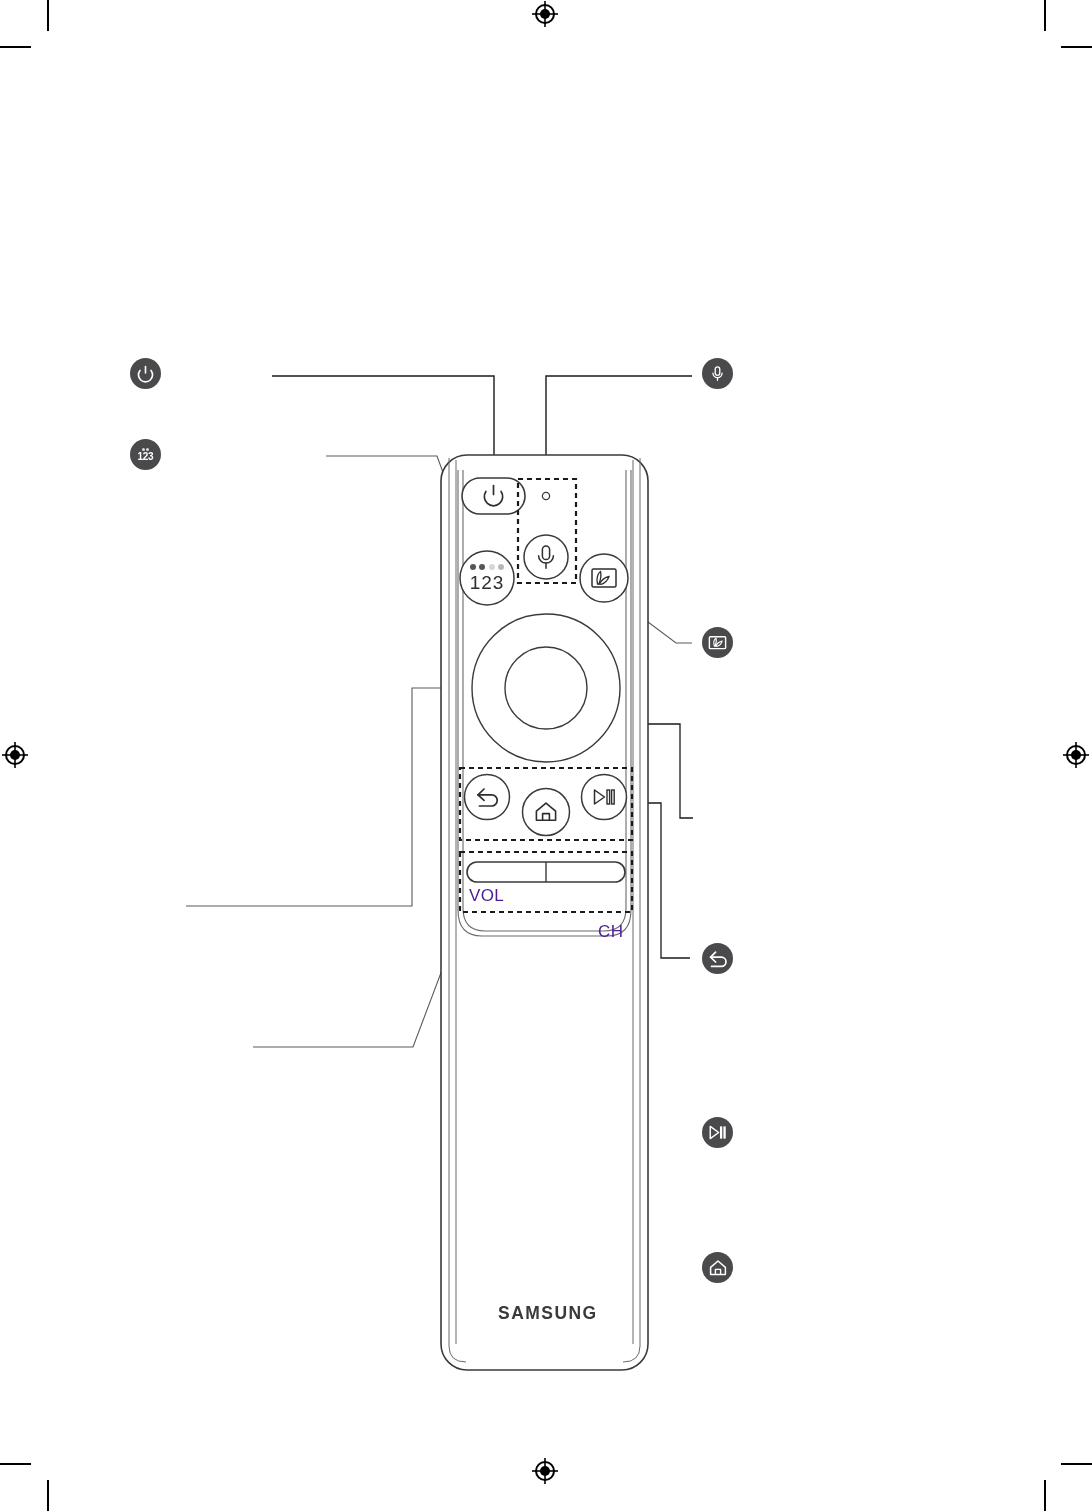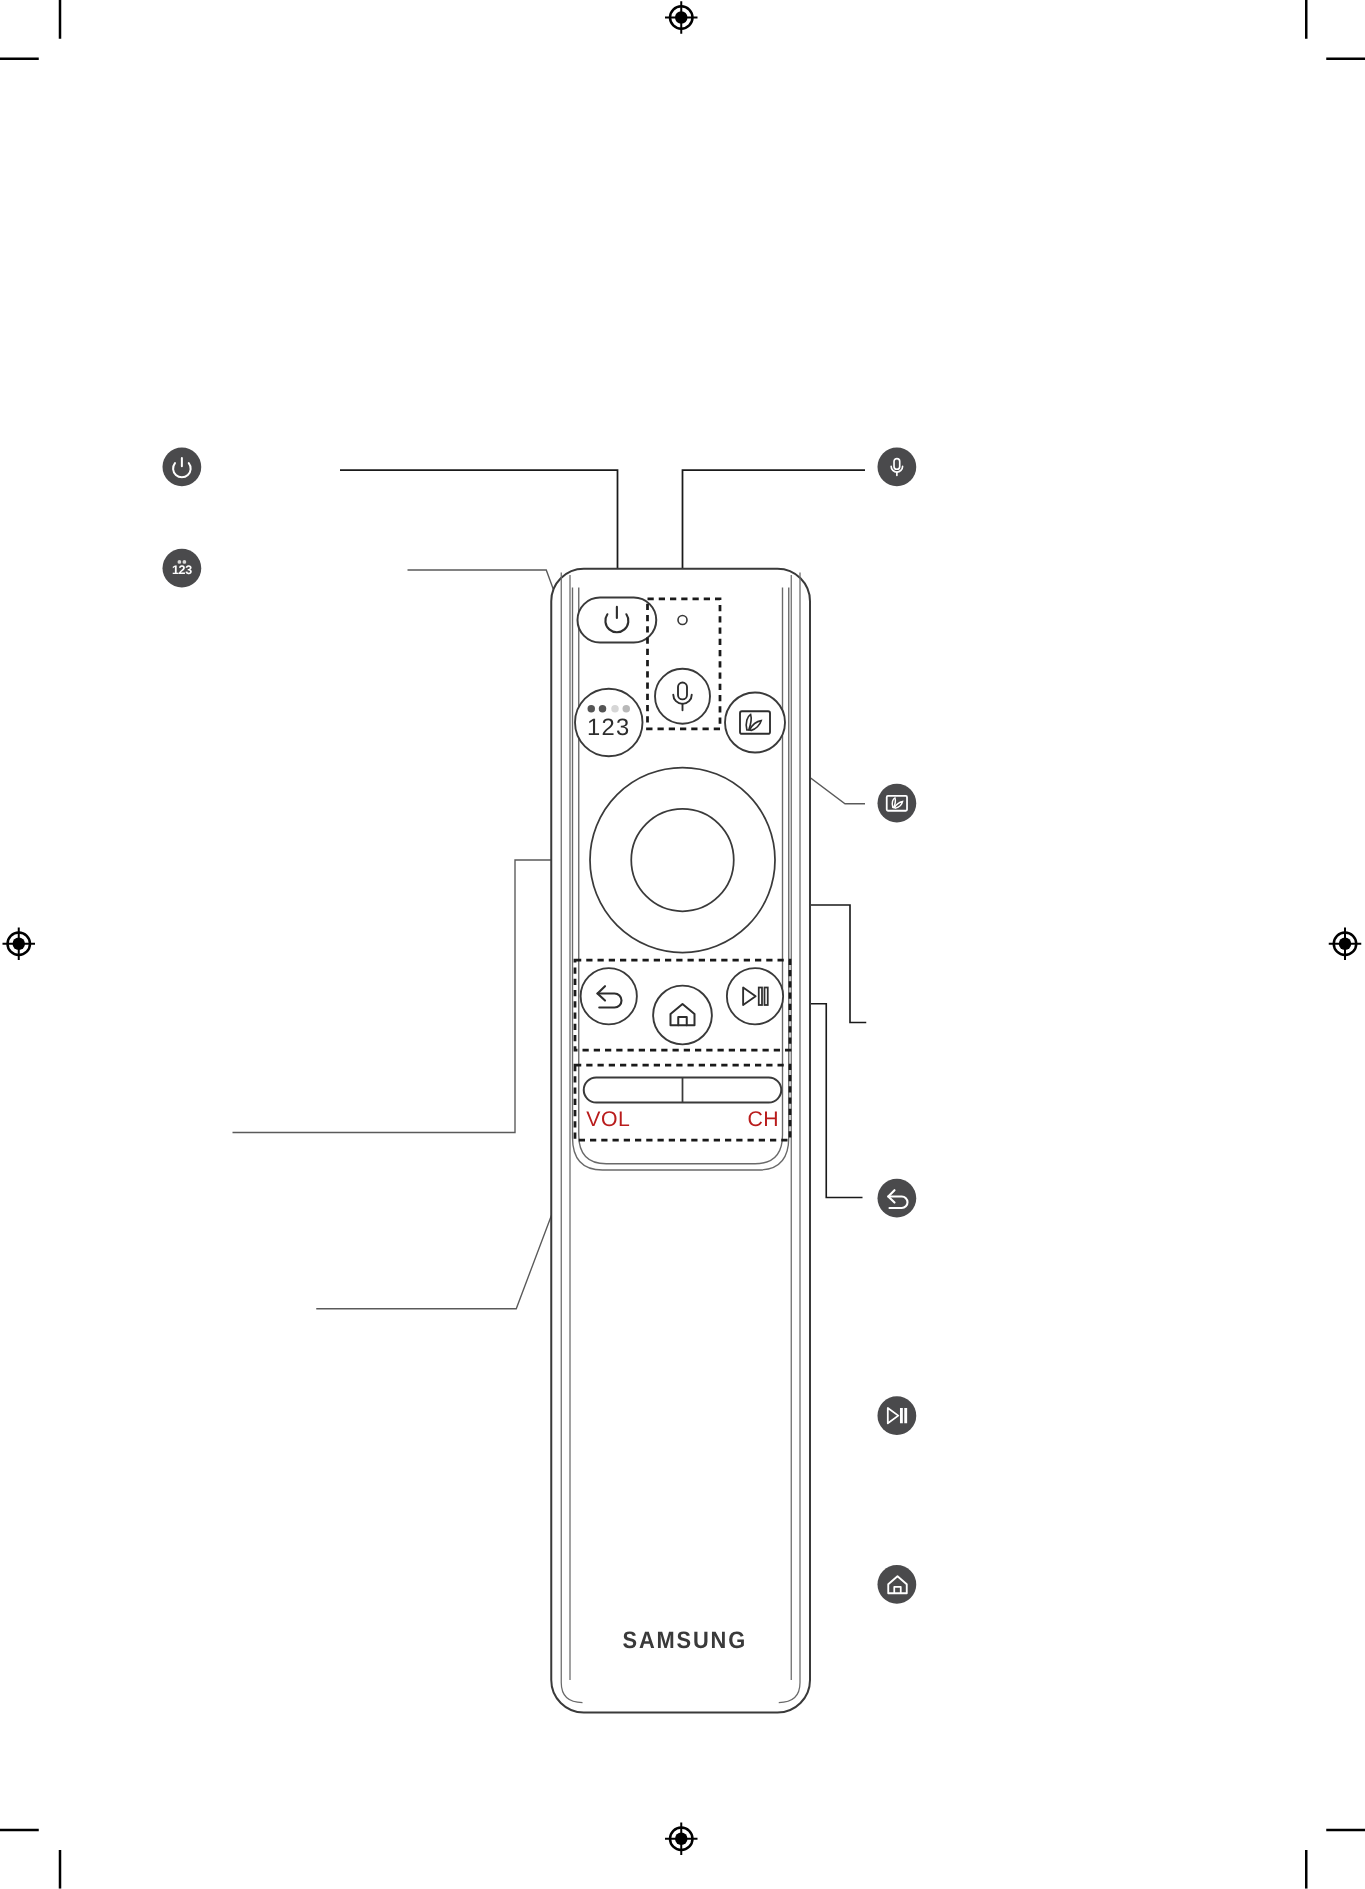--- a/index.html
+++ b/index.html
@@ -58,21 +58,21 @@
     color: #ffffff;
     font-size: 10px;
     font-weight: 700;
     letter-spacing: -0.3px;
     font-family: "Liberation Sans", sans-serif;
   }
   .rc-label {
     position: absolute;
     font-family: "Liberation Sans", sans-serif;
     font-size: 17px;
-    color: #b91c1c;
+    color: #4c1d95;
     letter-spacing: 0.4px;
   }
   .samsung-logo {
     position: absolute;
     font-family: "Liberation Sans", sans-serif;
     font-size: 19px;
     font-weight: 700;
     letter-spacing: 1.6px;
     color: #3a3a3a;
     transform: scaleX(0.92);
@@ -266,21 +266,21 @@
     <span class="dots">
       <i style="background:#555555"></i>
         <i style="background:#555555"></i>
         <i style="background:#d6d6d6"></i>
         <i style="background:#b8b8b8"></i>
     </span>
     <span class="num">123</span>
   </div>
 
   <div class="rc-label" style="left:469px; top:886px;">VOL</div>
-  <div class="rc-label" style="left:598px; top:886px;text-align:right;">CH</div>
+  <div class="rc-label" style="left:598px; top:922px;text-align:right;">CH</div>
 
   <div class="samsung-logo" style="left:498px; top:1302px;">SAMSUNG</div>
 
   <div class="badge" style="left:130px; top:358px; width:31px; height:31px;">
     <svg width="19" height="19" viewBox="0 0 20 20">
       <path d="M 4.2 6.8 A 7.4 7.4 0 1 0 15.8 6.8" fill="none" stroke="#ffffff" stroke-width="1.7" stroke-linecap="round"></path>
       <line x1="10" y1="2.6" x2="10" y2="9.4" stroke="#ffffff" stroke-width="1.7" stroke-linecap="round"></line>
     </svg>
   </div>
 

